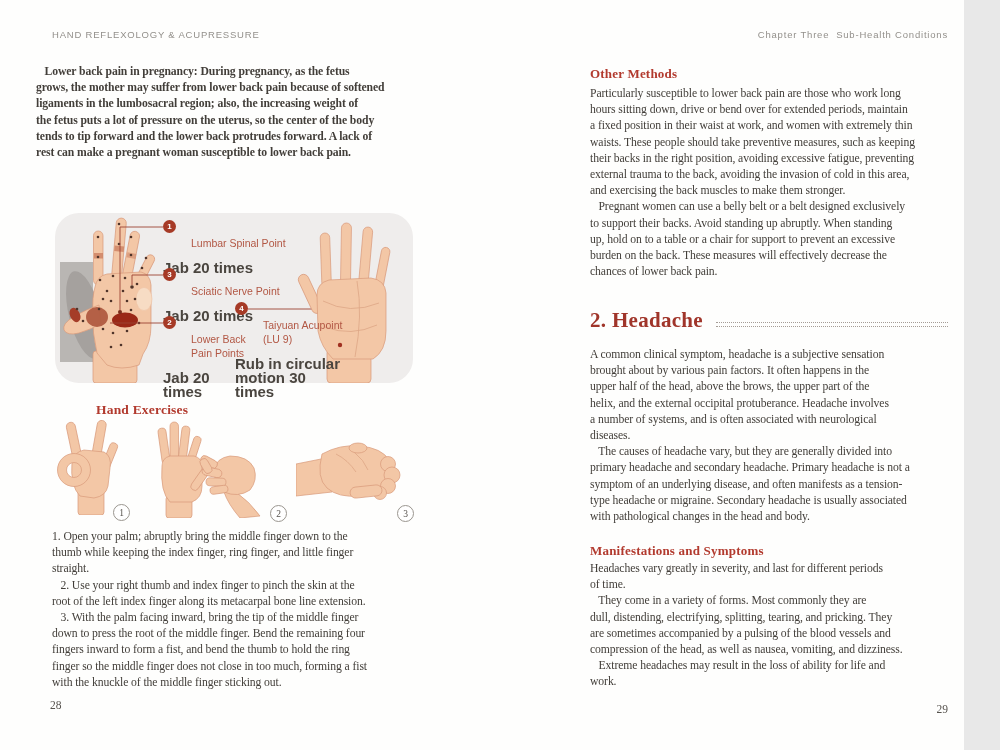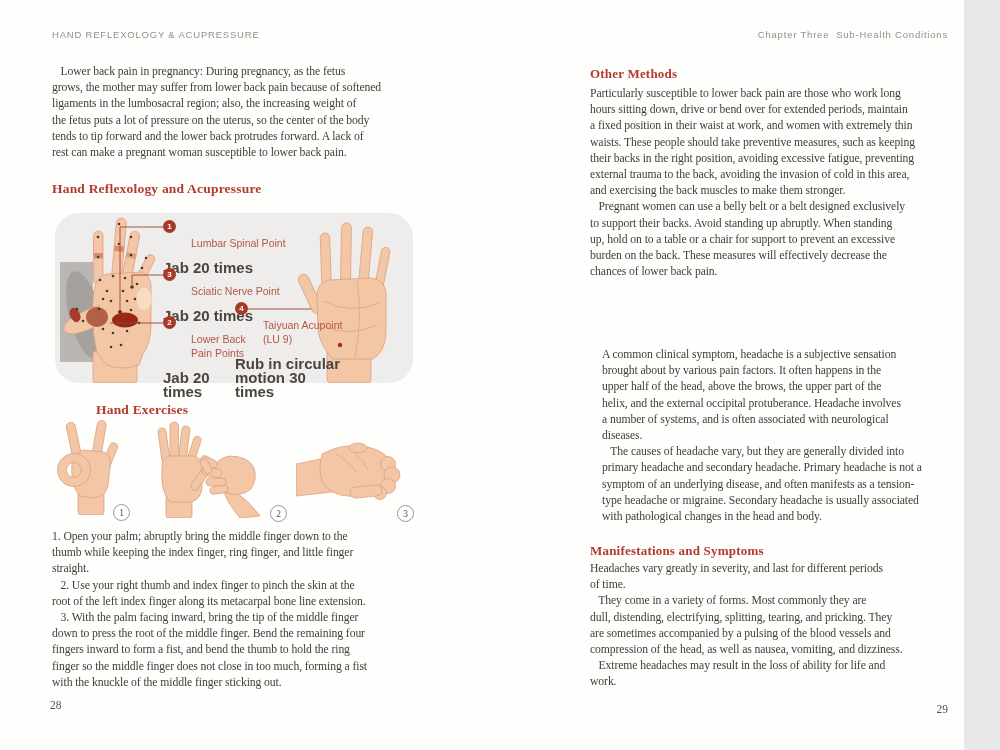--- a/index.html
+++ b/index.html
@@ -32,28 +32,27 @@
     font-size:9.5px;color:#55514c;background:#fff;
   }
 </style>
 </head>
 <body>
 
 <div id="spread">
 
   <div class="abs pg-header" style="left:52px;top:29px;">HAND REFLEXOLOGY &amp; ACUPRESSURE</div>
 
-  <div class="abs lines" style="left:52px;top:64px;width:380px;">   Lower back pain in pregnancy: During pregnancy, as the fetus
+  <div class="abs lines" style="left:36px;top:64px;width:380px;font-weight:bold;">   Lower back pain in pregnancy: During pregnancy, as the fetus
 grows, the mother may suffer from lower back pain because of softened
 ligaments in the lumbosacral region; also, the increasing weight of
 the fetus puts a lot of pressure on the uterus, so the center of the body
 tends to tip forward and the lower back protrudes forward. A lack of
 rest can make a pregnant woman susceptible to lower back pain.</div>
 
-  <div class="abs red-sub" style="left:52px;top:181px;">Hand Reflexology and Acupressure</div>
 
   <div class="diagram">
     <svg width="358" height="170" viewBox="0 0 358 170" style="position:absolute;left:0;top:0;">
 
       <rect x="5" y="49" width="33" height="100" fill="#b9b6b3"></rect>
       <ellipse cx="30" cy="102" rx="16" ry="45" fill="#a5a19e" transform="rotate(-14 30 102)"></ellipse>
 
       <g fill="#f3c7a6" stroke="#d8997a" stroke-width="0.7">
         <rect x="38" y="138" width="44" height="32" rx="3"></rect>
         <rect x="38.5" y="18" width="9.5" height="54" rx="4.7"></rect>
@@ -228,22 +227,26 @@
 waists. These people should take preventive measures, such as keeping
 their backs in the right position, avoiding excessive fatigue, preventing
 external trauma to the back, avoiding the invasion of cold in this area,
 and exercising the back muscles to make them stronger.
    Pregnant women can use a belly belt or a belt designed exclusively
 to support their backs. Avoid standing up abruptly. When standing
 up, hold on to a table or a chair for support to prevent an excessive
 burden on the back. These measures will effectively decrease the
 chances of lower back pain.</div>
 
-
-  <div class="abs lines" style="left:590px;top:347px;width:372px;margin-left:12px;">A common clinical symptom, headache is a subjective sensation
+  <div class="abs big-head-row" style="left:590px;top:308px;">
+    <span class="big-head">2. Headache</span>
+    <span class="leader"></span>
+  </div>
+
+  <div class="abs lines" style="left:590px;top:347px;width:372px;">A common clinical symptom, headache is a subjective sensation
 brought about by various pain factors. It often happens in the
 upper half of the head, above the brows, the upper part of the
 helix, and the external occipital protuberance. Headache involves
 a number of systems, and is often associated with neurological
 diseases.
    The causes of headache vary, but they are generally divided into
 primary headache and secondary headache. Primary headache is not a
 symptom of an underlying disease, and often manifests as a tension-
 type headache or migraine. Secondary headache is usually associated
 with pathological changes in the head and body.</div>

